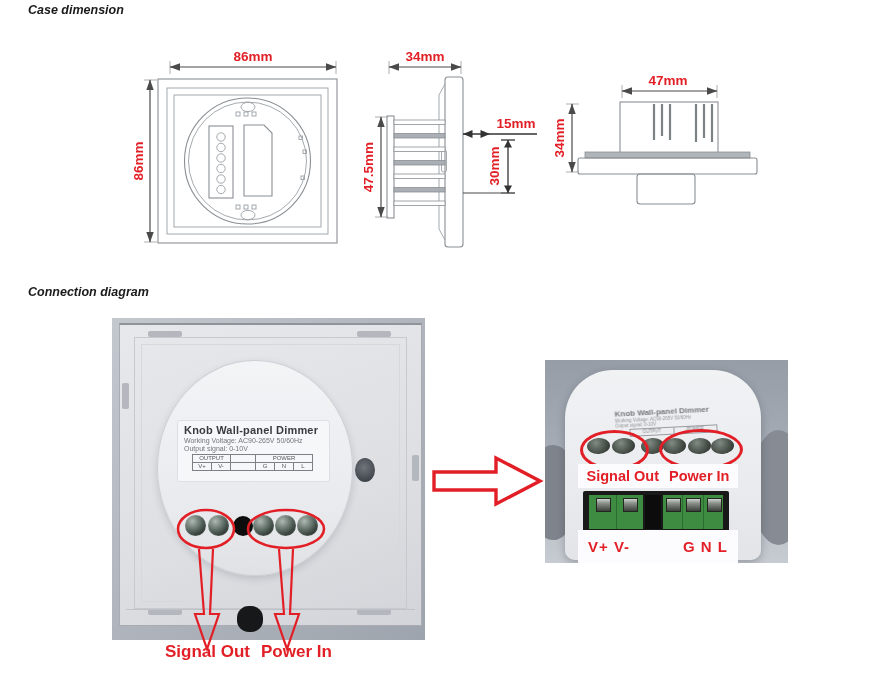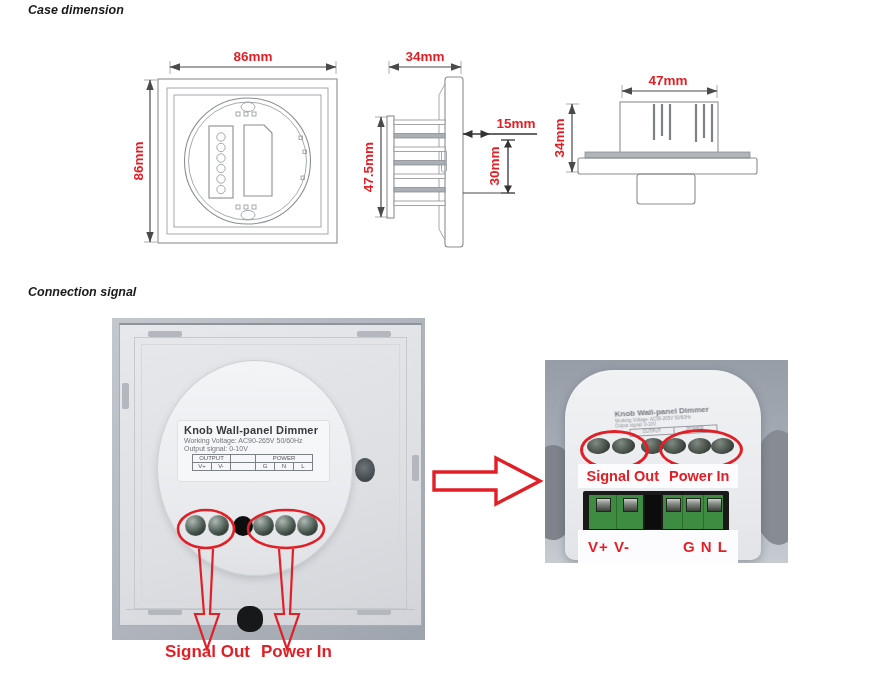--- a/index.html
+++ b/index.html
@@ -186,21 +186,21 @@
       <line class="ext" x1="717" y1="85" x2="717" y2="98"></line>
       <line class="dimline" x1="622" y1="91" x2="717" y2="91" marker-start="url(#arr)" marker-end="url(#arr)"></line>
       <text class="dimtext" x="668" y="85">47mm</text>
       <line class="ext" x1="566" y1="104" x2="579" y2="104"></line>
       <line class="ext" x1="566" y1="172" x2="579" y2="172"></line>
       <line class="dimline" x1="572" y1="104" x2="572" y2="172" marker-start="url(#arr)" marker-end="url(#arr)"></line>
       <text class="dimtext" x="564" y="138" transform="rotate(-90 564 138)">34mm</text>
     </g>
   </svg>
 
-  <div class="heading" id="heading2">Connection signal</div>
+  <div class="heading" id="heading2">Connection diagram</div>
 
   <div class="photo-left">
     <div class="wall-panel">
       <div class="panel-line1"></div>
       <div class="panel-line2"></div>
       <div class="slot" style="left:28px;top:6px;width:34px;height:6px;"></div>
       <div class="slot" style="right:30px;top:6px;width:34px;height:6px;"></div>
       <div class="slot" style="left:2px;top:58px;width:7px;height:26px;"></div>
       <div class="slot" style="right:2px;top:130px;width:7px;height:26px;"></div>
       <div class="slot" style="left:28px;bottom:10px;width:34px;height:6px;"></div>

